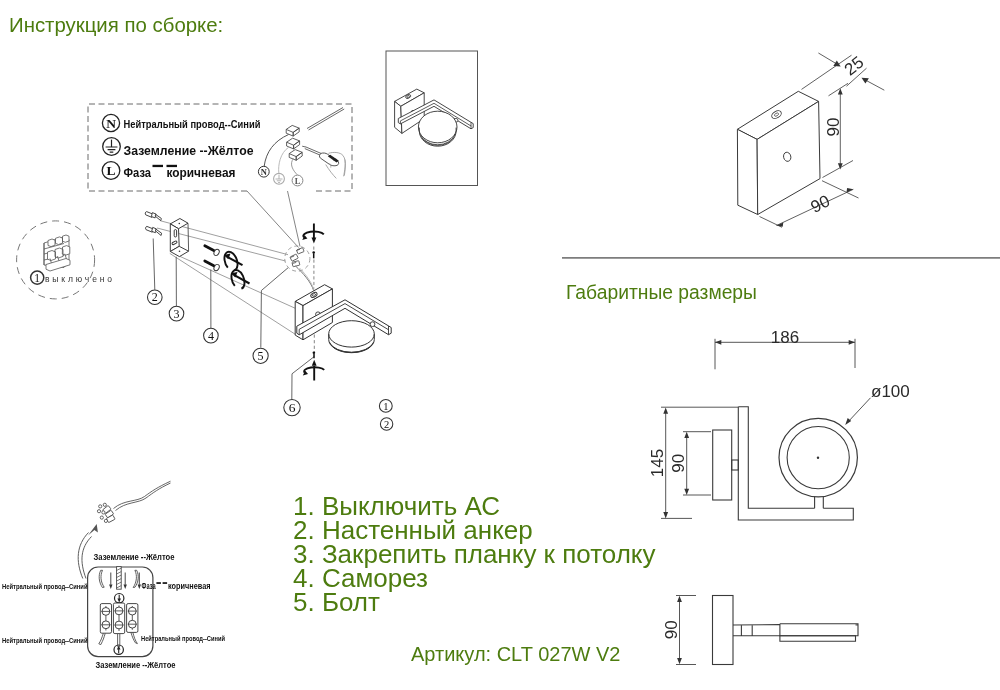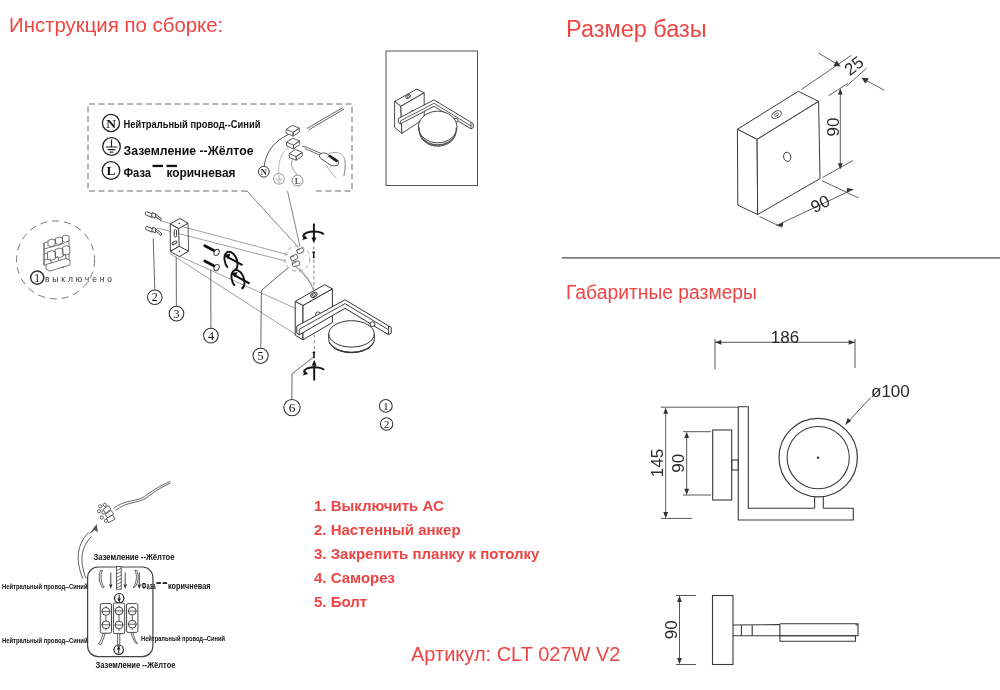--- a/index.html
+++ b/index.html
@@ -1,25 +1,24 @@
 <!DOCTYPE html>
 <html><head>
 <meta charset="utf-8">
 <style>
 html,body{margin:0;padding:0;background:#fff}
-#page{position:relative;width:1000px;height:690px;overflow:hidden;font-family:"Liberation Sans",sans-serif;color:#ef4444;background:#fff}
+#page{position:relative;width:1000px;height:690px;overflow:hidden;font-family:"Liberation Sans",sans-serif;color:#4d7c0f;background:#fff}
 .t{position:absolute;white-space:nowrap}
 </style>
 </head>
 <body>
 <div id="page">
 <div class="t" style="left:9px;top:14.5px;font-size:20.4px;line-height:20.4px;">Инструкция по сборке:</div>
-<div class="t" style="left:566px;top:17.5px;font-size:23.5px;line-height:23.5px;">Размер базы</div>
 <div class="t" style="left:566px;top:283px;font-size:19.3px;line-height:19.3px;">Габаритные размеры</div>
-<div class="t" style="left:314px;top:493.5px;font-size:15px;line-height:24.2px;font-weight:bold;">1. Выключить АС<br>2. Настенный анкер<br>3. Закрепить планку к потолку<br>4. Саморез<br>5. Болт</div>
+<div class="t" style="left:293px;top:493.5px;font-size:26px;line-height:24.2px;">1. Выключить АС<br>2. Настенный анкер<br>3. Закрепить планку к потолку<br>4. Саморез<br>5. Болт</div>
 <div class="t" style="left:411px;top:644px;font-size:20px;line-height:20px;">Артикул: CLT 027W V2</div>
 <svg width="1000" height="690" viewBox="0 0 1000 690" style="position:absolute;left:0;top:0">
 
 <line x1="562" y1="257.8" x2="1000" y2="257.8" stroke="#7d7d7d" stroke-width="1.7"></line>
 
 <g fill="none" stroke="#6a6a6a" stroke-width="1" stroke-dasharray="6,3.5">
 <path d="M247,191 H88 V104 H352 V191 H316"></path>
 </g>
 <path d="M247,191 L298.5,247.5 M287.5,191 L300,246.5" stroke="#777" stroke-width="0.9" fill="none"></path>
 <g fill="none" stroke="#222" stroke-width="1.3">

